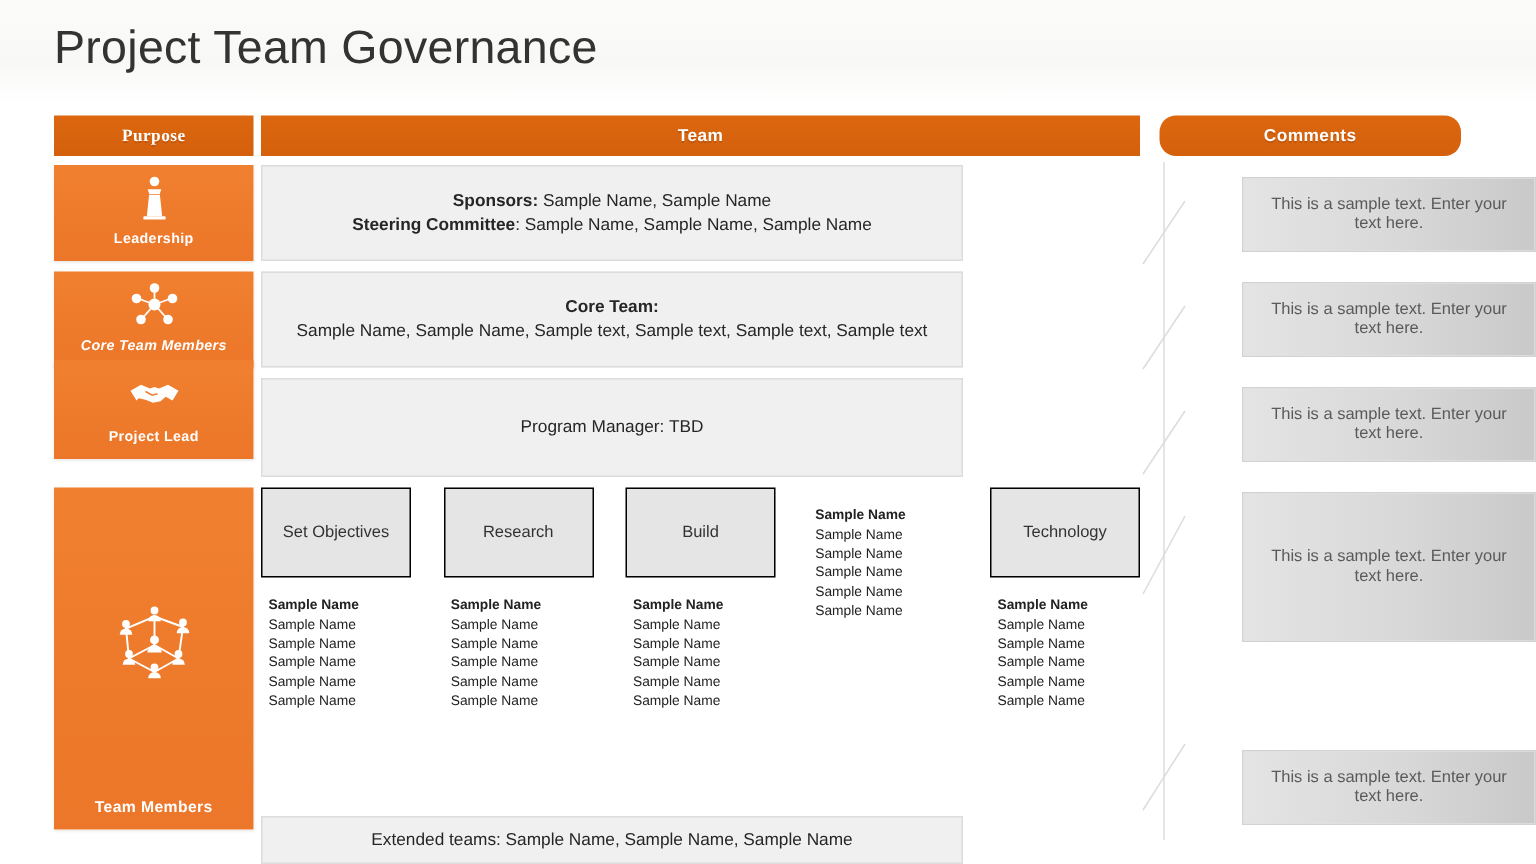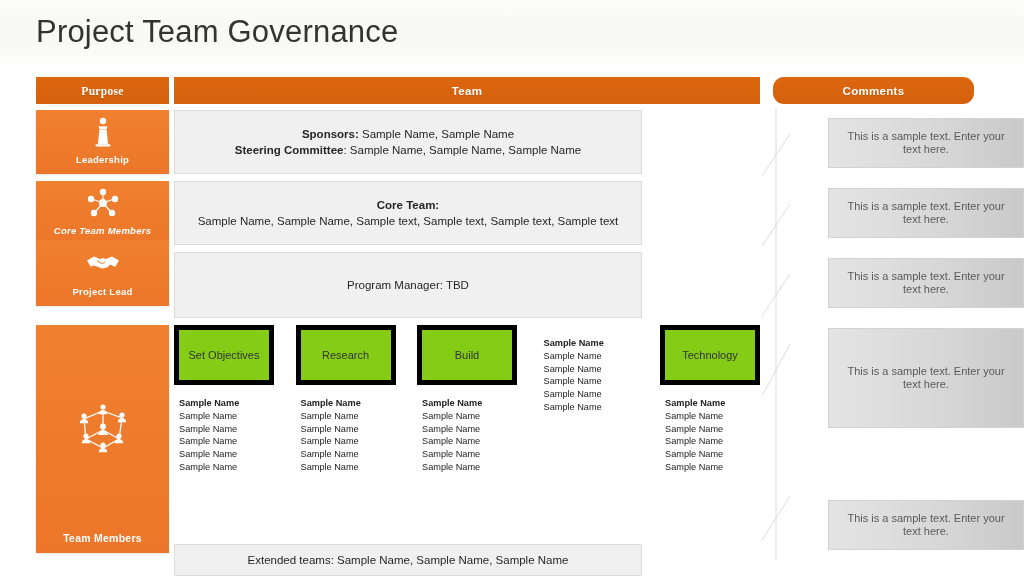--- a/index.html
+++ b/index.html
@@ -126,22 +126,22 @@
     left: 174px;
     top: 325px;
     width: 586px;
     height: 155px;
     display: flex;
     justify-content: space-between;
   }
   .subteam { width: 100px; }
   .subteam-box {
     height: 60px;
-    background: #84cc16;
-    border: 5px solid #000000;
+    background: #e5e5e5;
+    border: 1px solid #000000;
     display: flex;
     align-items: center;
     justify-content: center;
     font-size: 11px;
     color: #333333;
     text-align: left;
   }
   .subteam-list {
     margin-top: 12px;
     padding-left: 5px;

